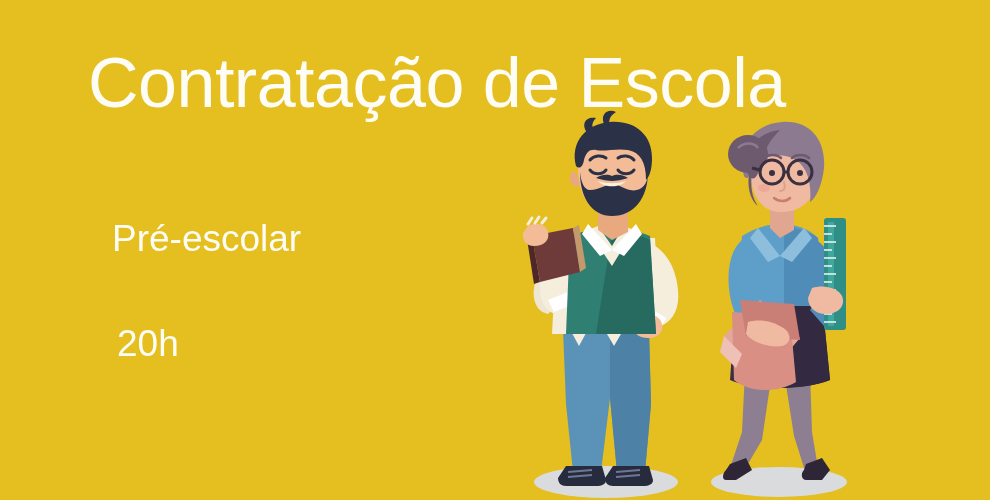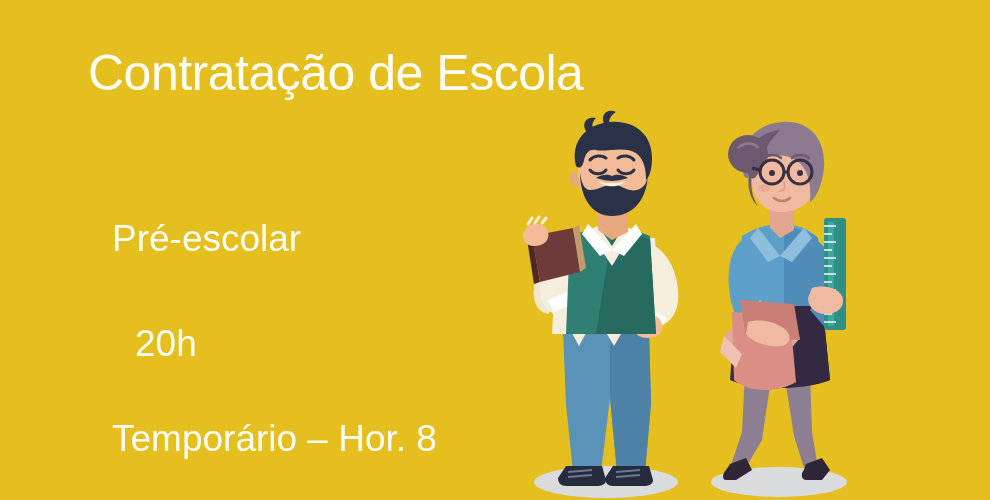--- a/index.html
+++ b/index.html
@@ -21,38 +21,38 @@
   .bg-fill {
     position: absolute;
     inset: 0;
     background: #e5be20;
   }
   
   .title {
     position: absolute;
     left: 88px;
     top: 48px;
-    font-size: 50px;
+    font-size: 70px;
     line-height: 1.0;
     letter-spacing: -0.5px;
     color: #fdfdf6;
     font-weight: 400;
     white-space: nowrap;
   }
   .body-line {
     position: absolute;
     left: 112px;
     font-size: 37px;
     line-height: 1.0;
     color: #fdfdf6;
     font-weight: 400;
     white-space: nowrap;
   }
   .line-1 { top: 220px; text-align: right; }
-  .line-2 { top: 325px; left: 117px; margin-left: 18px; }
+  .line-2 { top: 325px; left: 117px; }
   .line-3 { top: 420px; }
 
   
   .art {
     position: absolute;
     left: 0;
     top: 0;
     width: 990px;
     height: 500px;
     pointer-events: none;
@@ -220,15 +220,14 @@
 
     </svg>
   </div>
 
   <div class="title">Contratação de Escola</div>
 
   <div class="body-line line-1">Pré-escolar</div>
 
   <div class="body-line line-2">20h</div>
 
-  <div class="body-line line-3">Temporário – Hor. 8</div>
 
 </div>
 
 </body></html>

